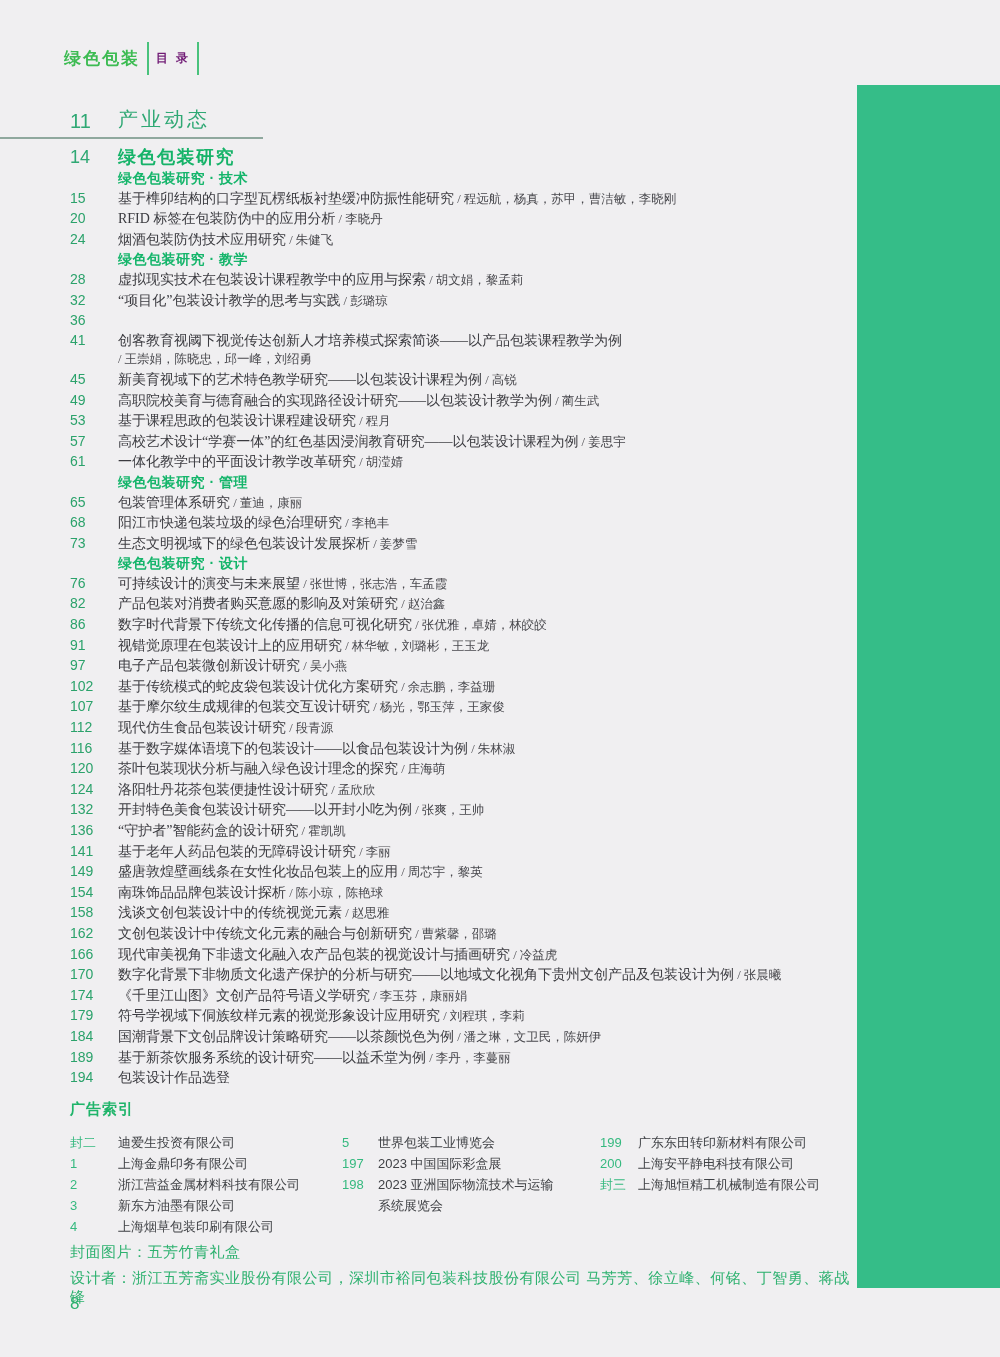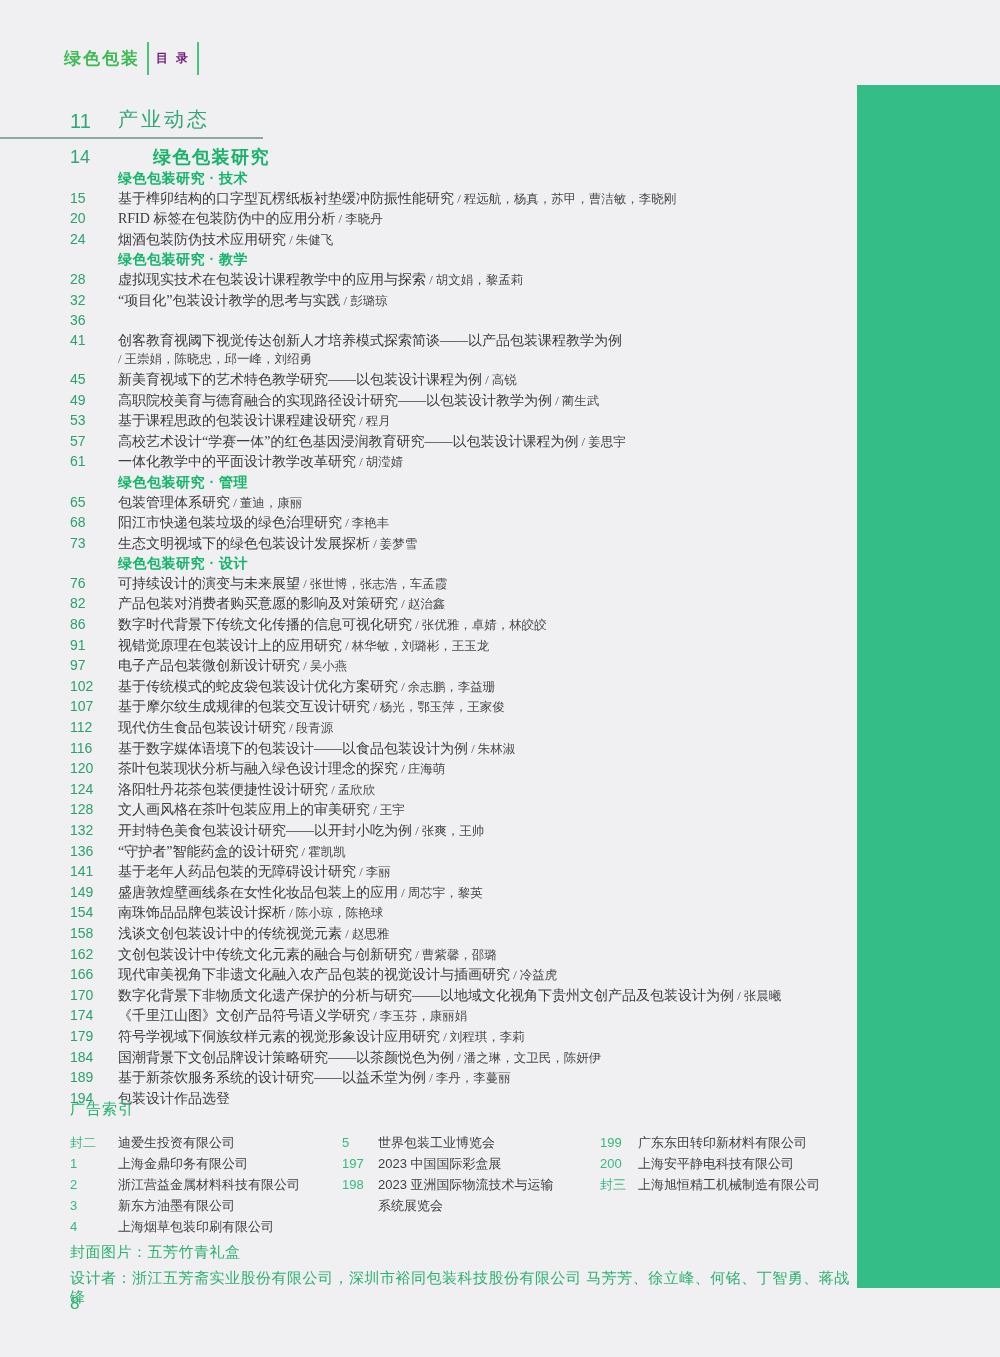--- a/index.html
+++ b/index.html
@@ -14,34 +14,34 @@
   .mulabel{color:#701a75;font-size:12px;font-weight:bold;letter-spacing:8px;margin-right:-6px;}
 
   
   .lead{position:absolute;left:70px;top:106px;display:flex;align-items:flex-end;}
   .lead-num{flex:0 0 48px;font-size:20px;color:#2fa874;}
   .lead-title{font-size:20px;color:#2fa874;letter-spacing:3px;}
   .lead-rule{position:absolute;left:0;top:137px;width:263px;height:2px;background:#8fa89e;}
 
   
   .toc{position:absolute;left:70px;top:146px;width:786px;}
-  .toc-section{display:flex;align-items:baseline;line-height:22px;margin-bottom:1px;gap:35px;}
+  .toc-section{display:flex;align-items:baseline;line-height:22px;margin-bottom:1px;}
   .sec-num{flex:0 0 48px;font-size:18px;color:#2fa874;}
   .sec-title{font-size:18px;color:#16b369;font-weight:bold;letter-spacing:1.5px;}
   .toc-row{display:flex;line-height:19.6px;}
   .num{flex:0 0 48px;font-size:14px;color:#2ba26b;}
   .tt{font-size:14px;color:#3b3b40;font-family:"Liberation Serif",serif;}
   .au{font-size:12.5px;color:#48484d;}
   .au-block{display:block;}
   .toc-sub{margin-left:48px;font-size:14px;color:#15b56b;font-weight:bold;
            line-height:19.6px;letter-spacing:0.5px;}
 
   
   .ads{position:absolute;left:70px;top:1100px;width:800px;}
-  .ads-header{font-size:15px;color:#1fb46a;font-weight:normal;letter-spacing:1px;margin-bottom:13px;}
+  .ads-header{font-size:15px;color:#1fb46a;font-weight:bold;letter-spacing:1px;margin-bottom:13px;}
   .ads-cols{display:flex;}
   .ads-col{display:block;}
   .ads-col-1{width:272px;}
   .ads-col-2{width:258px;}
   .ads-col-3{width:266px;}
   .ad-row{display:flex;line-height:21px;font-size:13px;}
   .ad-num{flex:0 0 48px;color:#35b97f;}
   .ads-col-2 .ad-num{flex:0 0 36px;}
   .ads-col-3 .ad-num{flex:0 0 38px;}
   .ad-name{color:#3f4145;}
@@ -178,24 +178,20 @@
         </div>
         <div class="toc-row">
           <span class="num">120</span>
           <span class="tt"><span>茶叶包装现状分析与融入绿色设计理念的探究</span><span class="au"> / 庄海萌</span></span>
         </div>
         <div class="toc-row">
           <span class="num">124</span>
           <span class="tt"><span>洛阳牡丹花茶包装便捷性设计研究</span><span class="au"> / 孟欣欣</span></span>
         </div>
         <div class="toc-row">
-          <span class="num">128</span>
-          <span class="tt"><span>文人画风格在茶叶包装应用上的审美研究</span><span class="au"> / 王宇</span></span>
-        </div>
-        <div class="toc-row">
           <span class="num">132</span>
           <span class="tt"><span>开封特色美食包装设计研究——以开封小吃为例</span><span class="au"> / 张爽，王帅</span></span>
         </div>
         <div class="toc-row">
           <span class="num">136</span>
           <span class="tt"><span>“守护者”智能药盒的设计研究</span><span class="au"> / 霍凯凯</span></span>
         </div>
         <div class="toc-row">
           <span class="num">141</span>
           <span class="tt"><span>基于老年人药品包装的无障碍设计研究</span><span class="au"> / 李丽</span></span>

